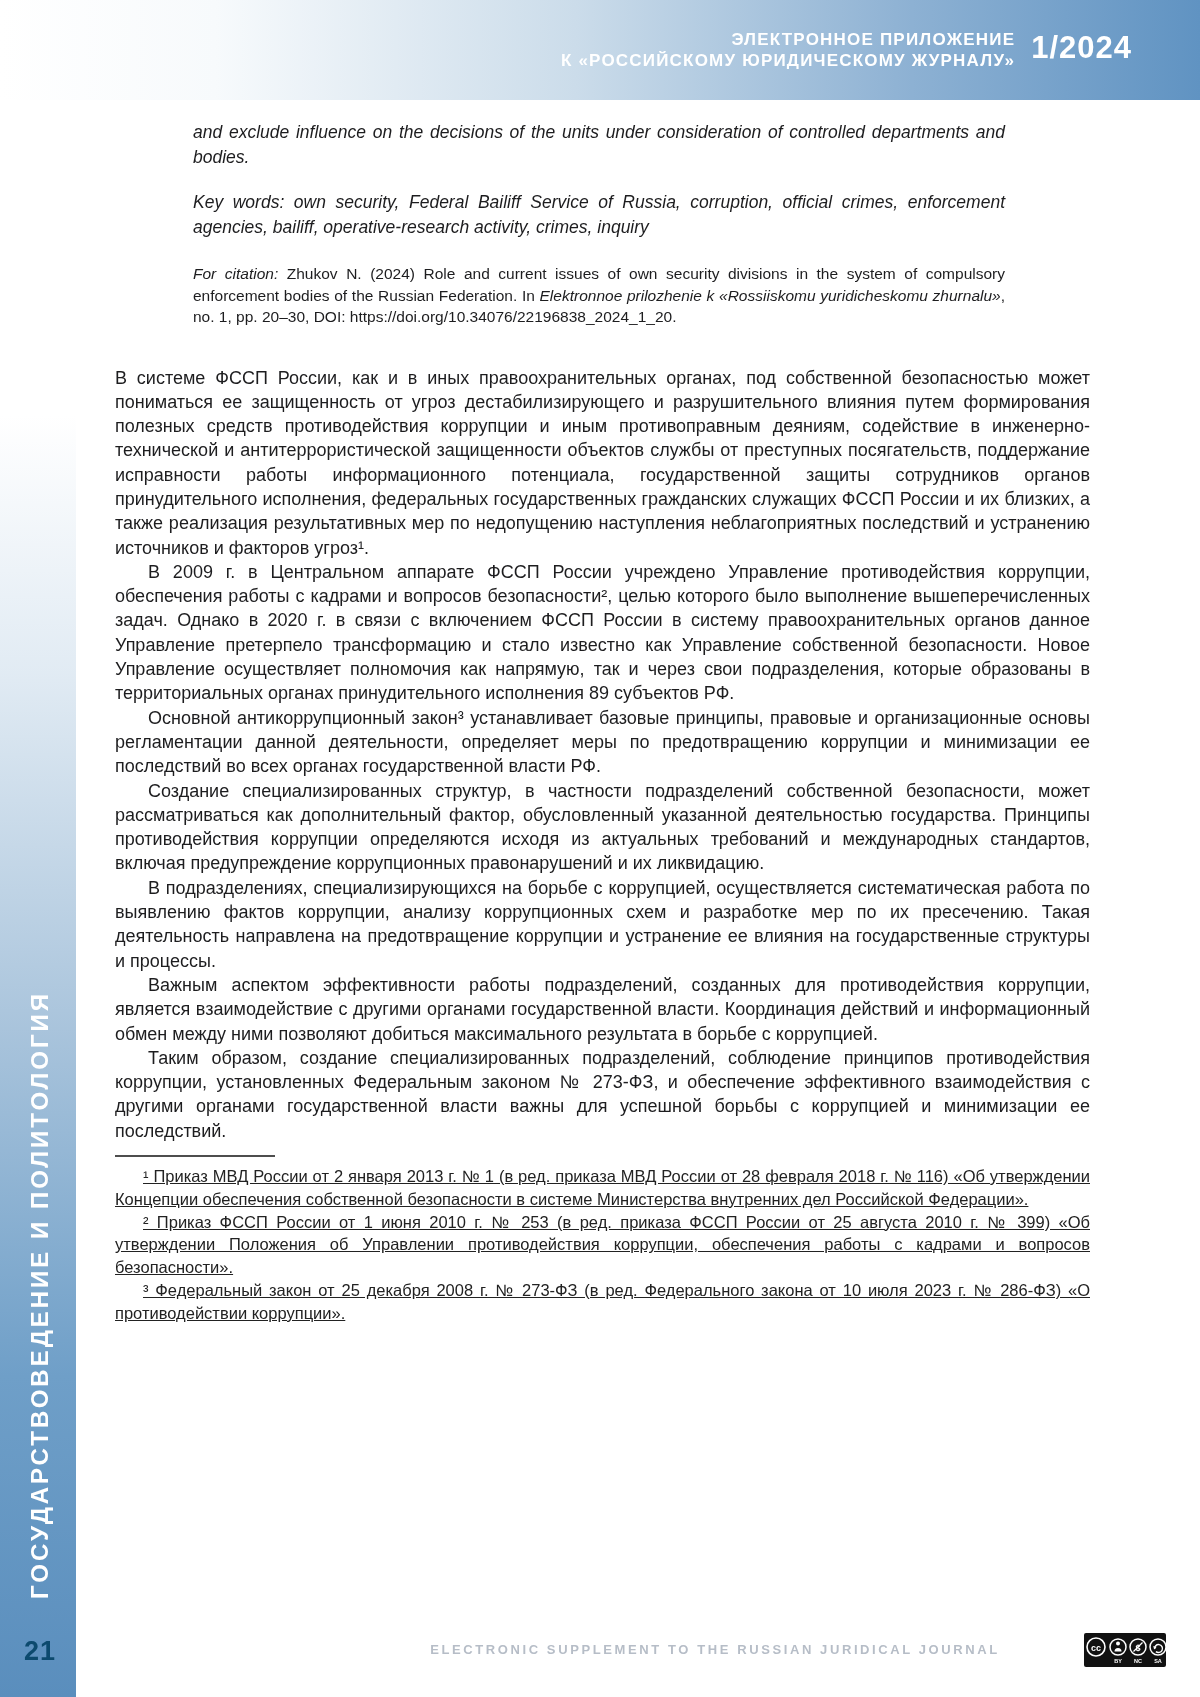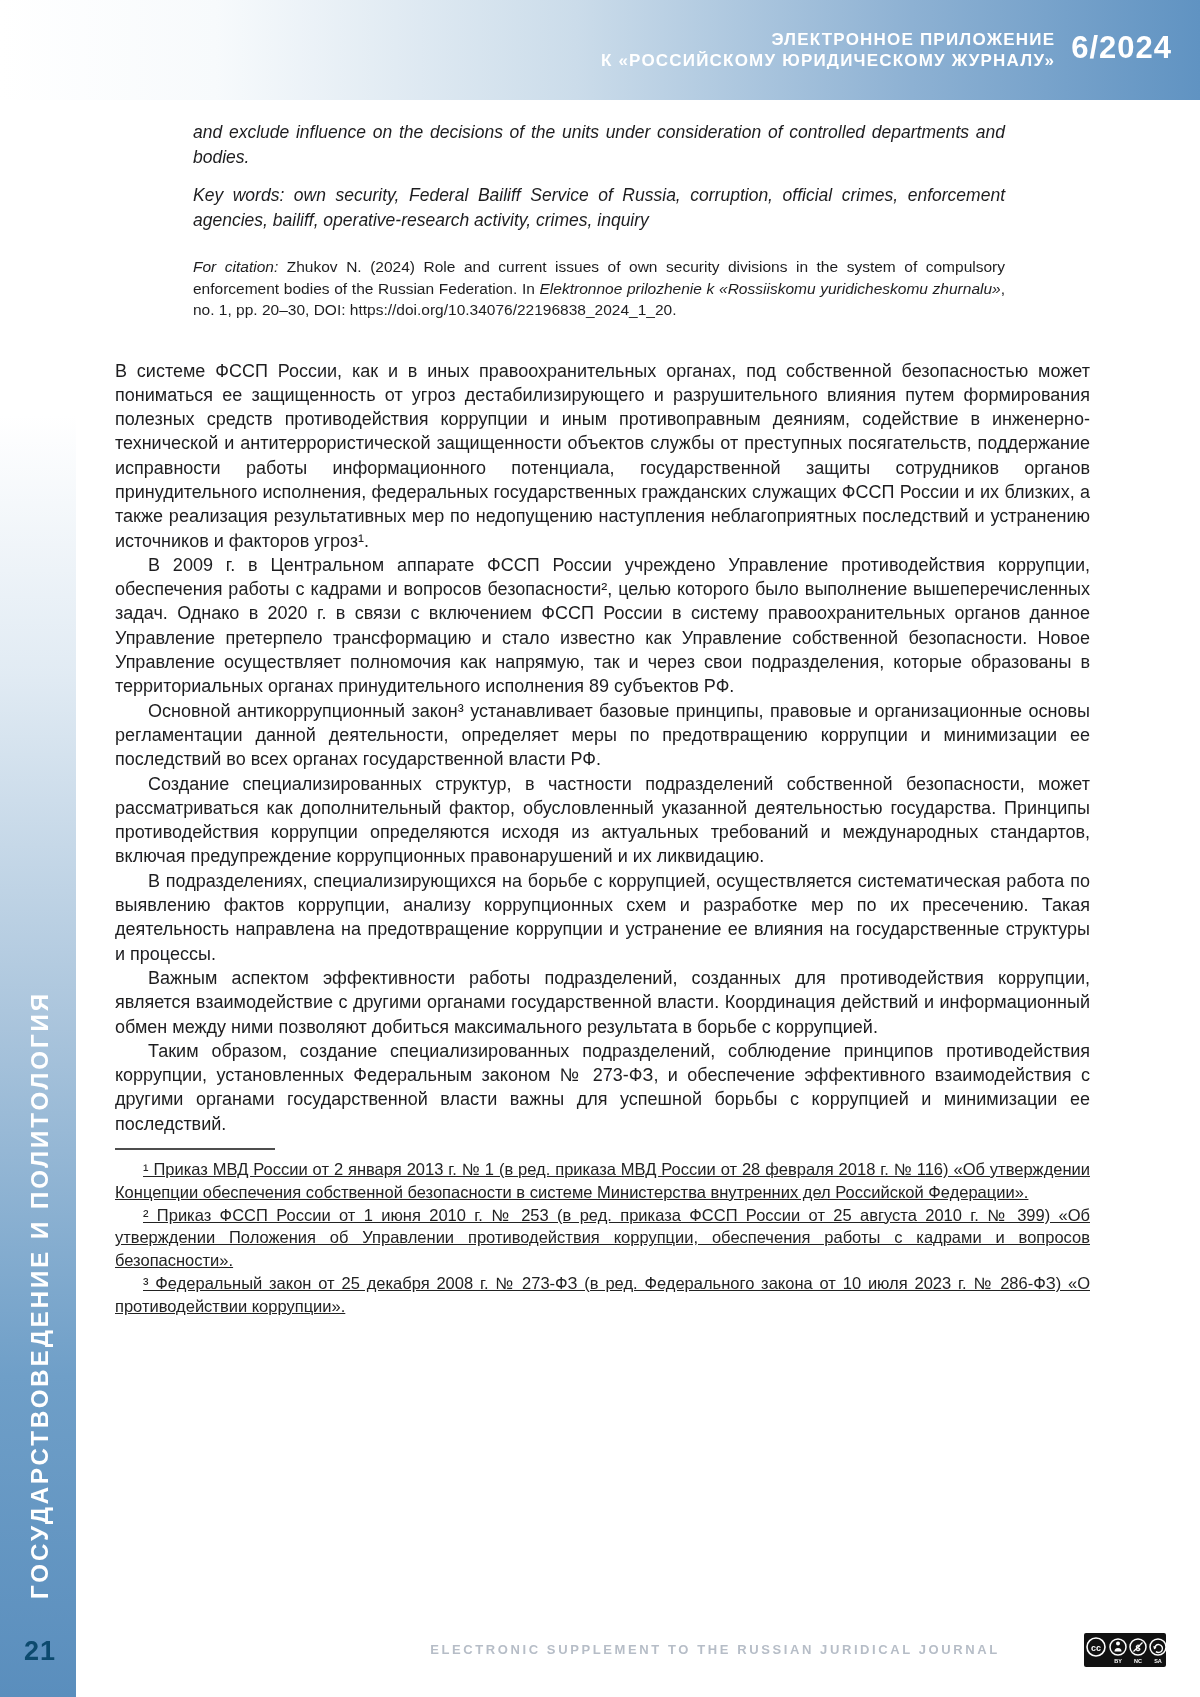--- a/index.html
+++ b/index.html
@@ -17,21 +17,21 @@
   .header {
     position: absolute;
     top: 0; left: 0;
     width: 1200px;
     height: 100px;
     background: linear-gradient(90deg, #ffffff 0%, #f7fafc 18%, #cbdcea 48%, #8db1d3 76%, #6093c2 100%);
     box-sizing: border-box;
     display: flex;
     justify-content: flex-end;
     align-items: center;
-    padding-right: 28px;
+    padding-right: 68px;
   }
   .header-title {
     text-align: right;
     color: #ffffff;
     font-weight: bold;
     font-size: 17px;
     line-height: 21px;
     letter-spacing: 1.2px;
     text-transform: uppercase;
   }
@@ -88,21 +88,21 @@
     top: 120px;
     width: 975px;
     color: #1d1d1f;
   }
   .front-matter { margin-left: 78px; width: 812px; }
   .abstract-tail {
     font-style: italic;
     font-size: 17.5px;
     line-height: 25px;
     text-align: justify;
-    margin: 0 0 13px 0;
+    margin: 0 0 20px 0;
   }
   .keywords {
     font-style: italic;
     font-size: 17.5px;
     line-height: 25px;
     text-align: justify;
     margin: 0 0 23px 0;
   }
   .citation {
     font-size: 15.5px;
@@ -162,21 +162,21 @@
 </head>
 <body>
 
 <div class="page">
 
   <div class="header">
     <div class="header-title">
       <div>ЭЛЕКТРОННОЕ ПРИЛОЖЕНИЕ</div>
       <div>К «РОССИЙСКОМУ ЮРИДИЧЕСКОМУ ЖУРНАЛУ»</div>
     </div>
-    <div class="header-issue">6/2024</div>
+    <div class="header-issue">1/2024</div>
   </div>
 
   <div class="side-strip"></div>
   <div class="side-label">ГОСУДАРСТВОВЕДЕНИЕ И ПОЛИТОЛОГИЯ</div>
   <div class="page-number">21</div>
 
   <div class="main">
 
     <div class="front-matter">
       <p class="abstract-tail">and exclude influence on the decisions of the units under consideration of controlled departments and bodies.</p>

